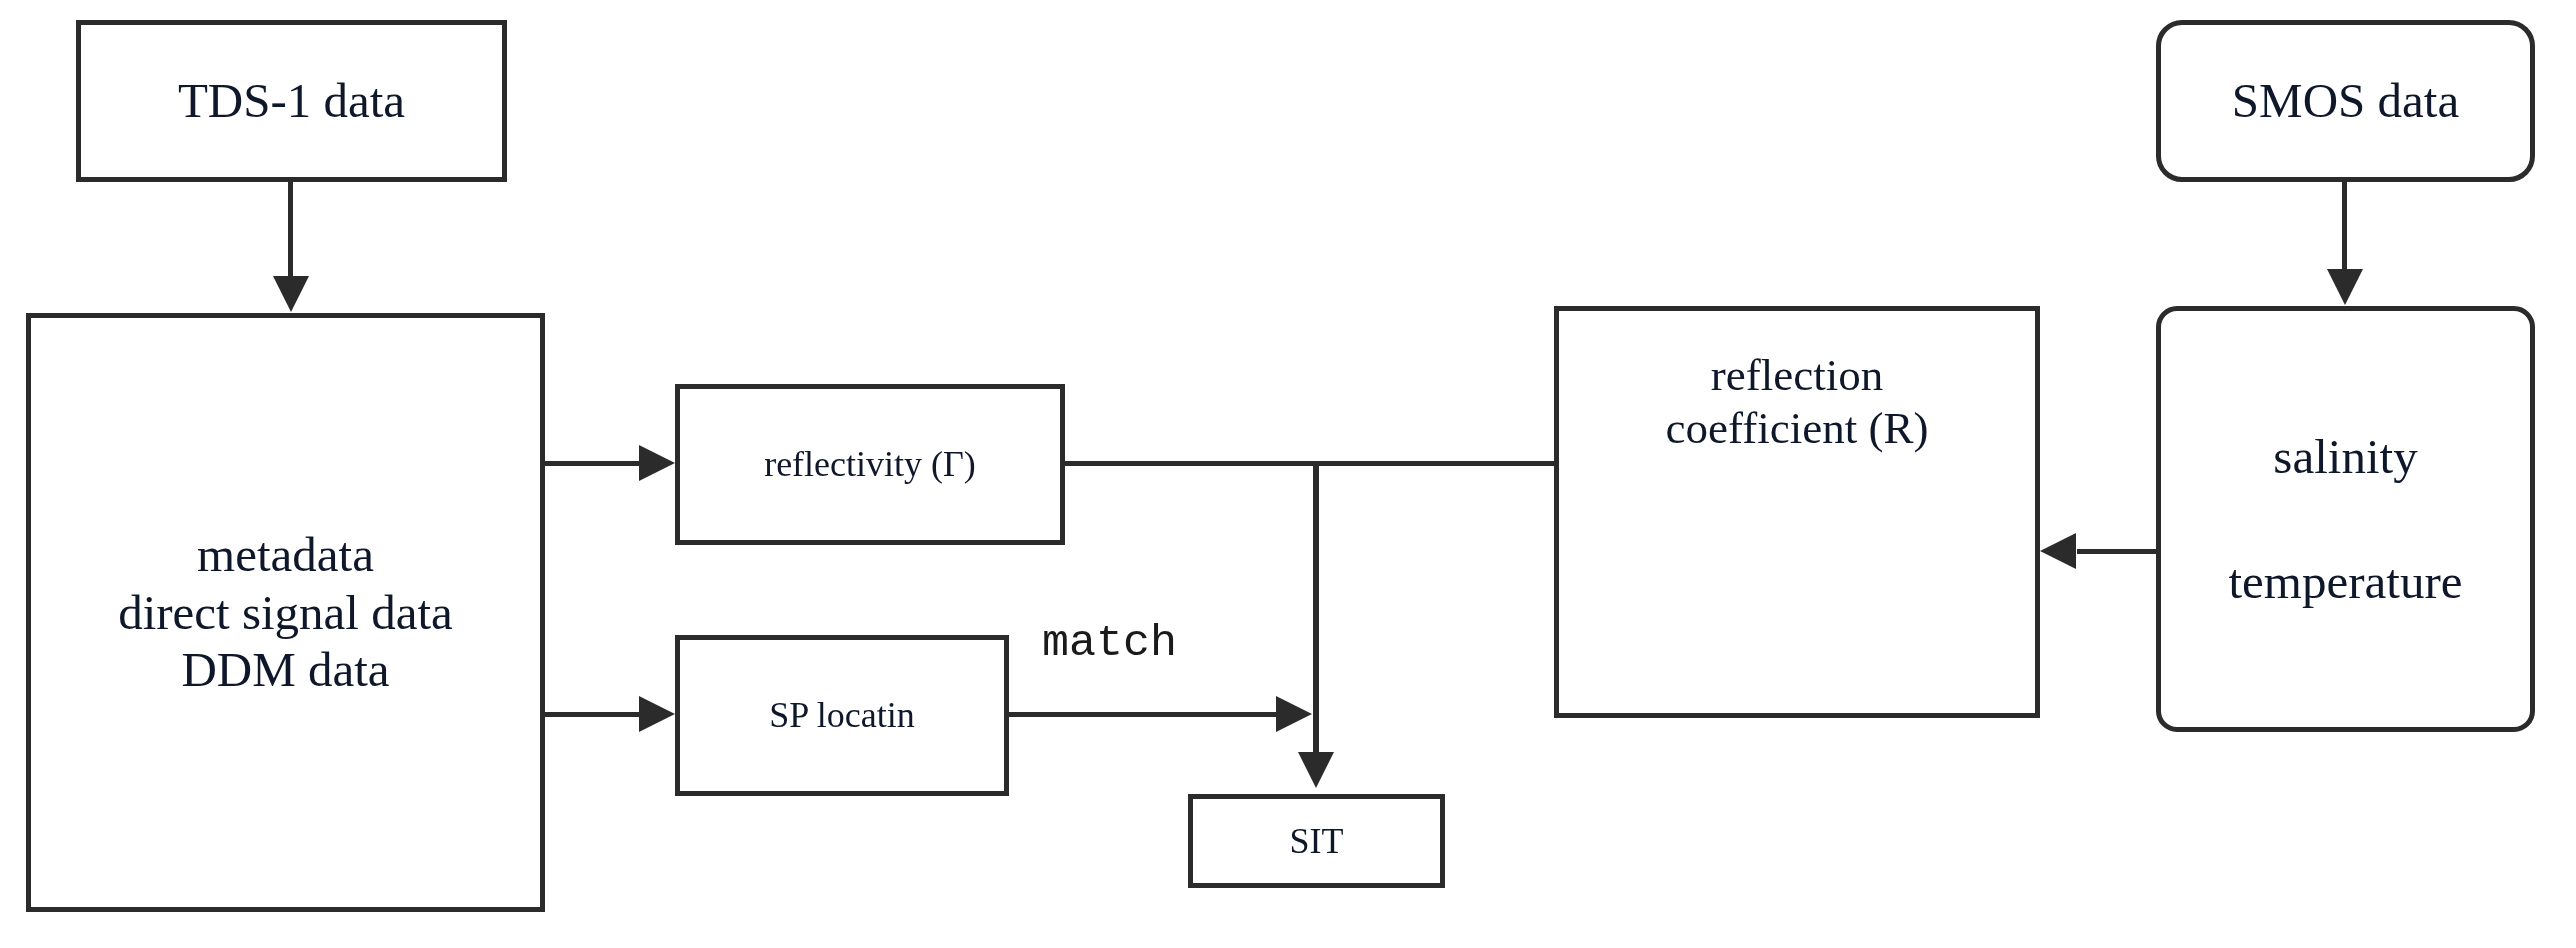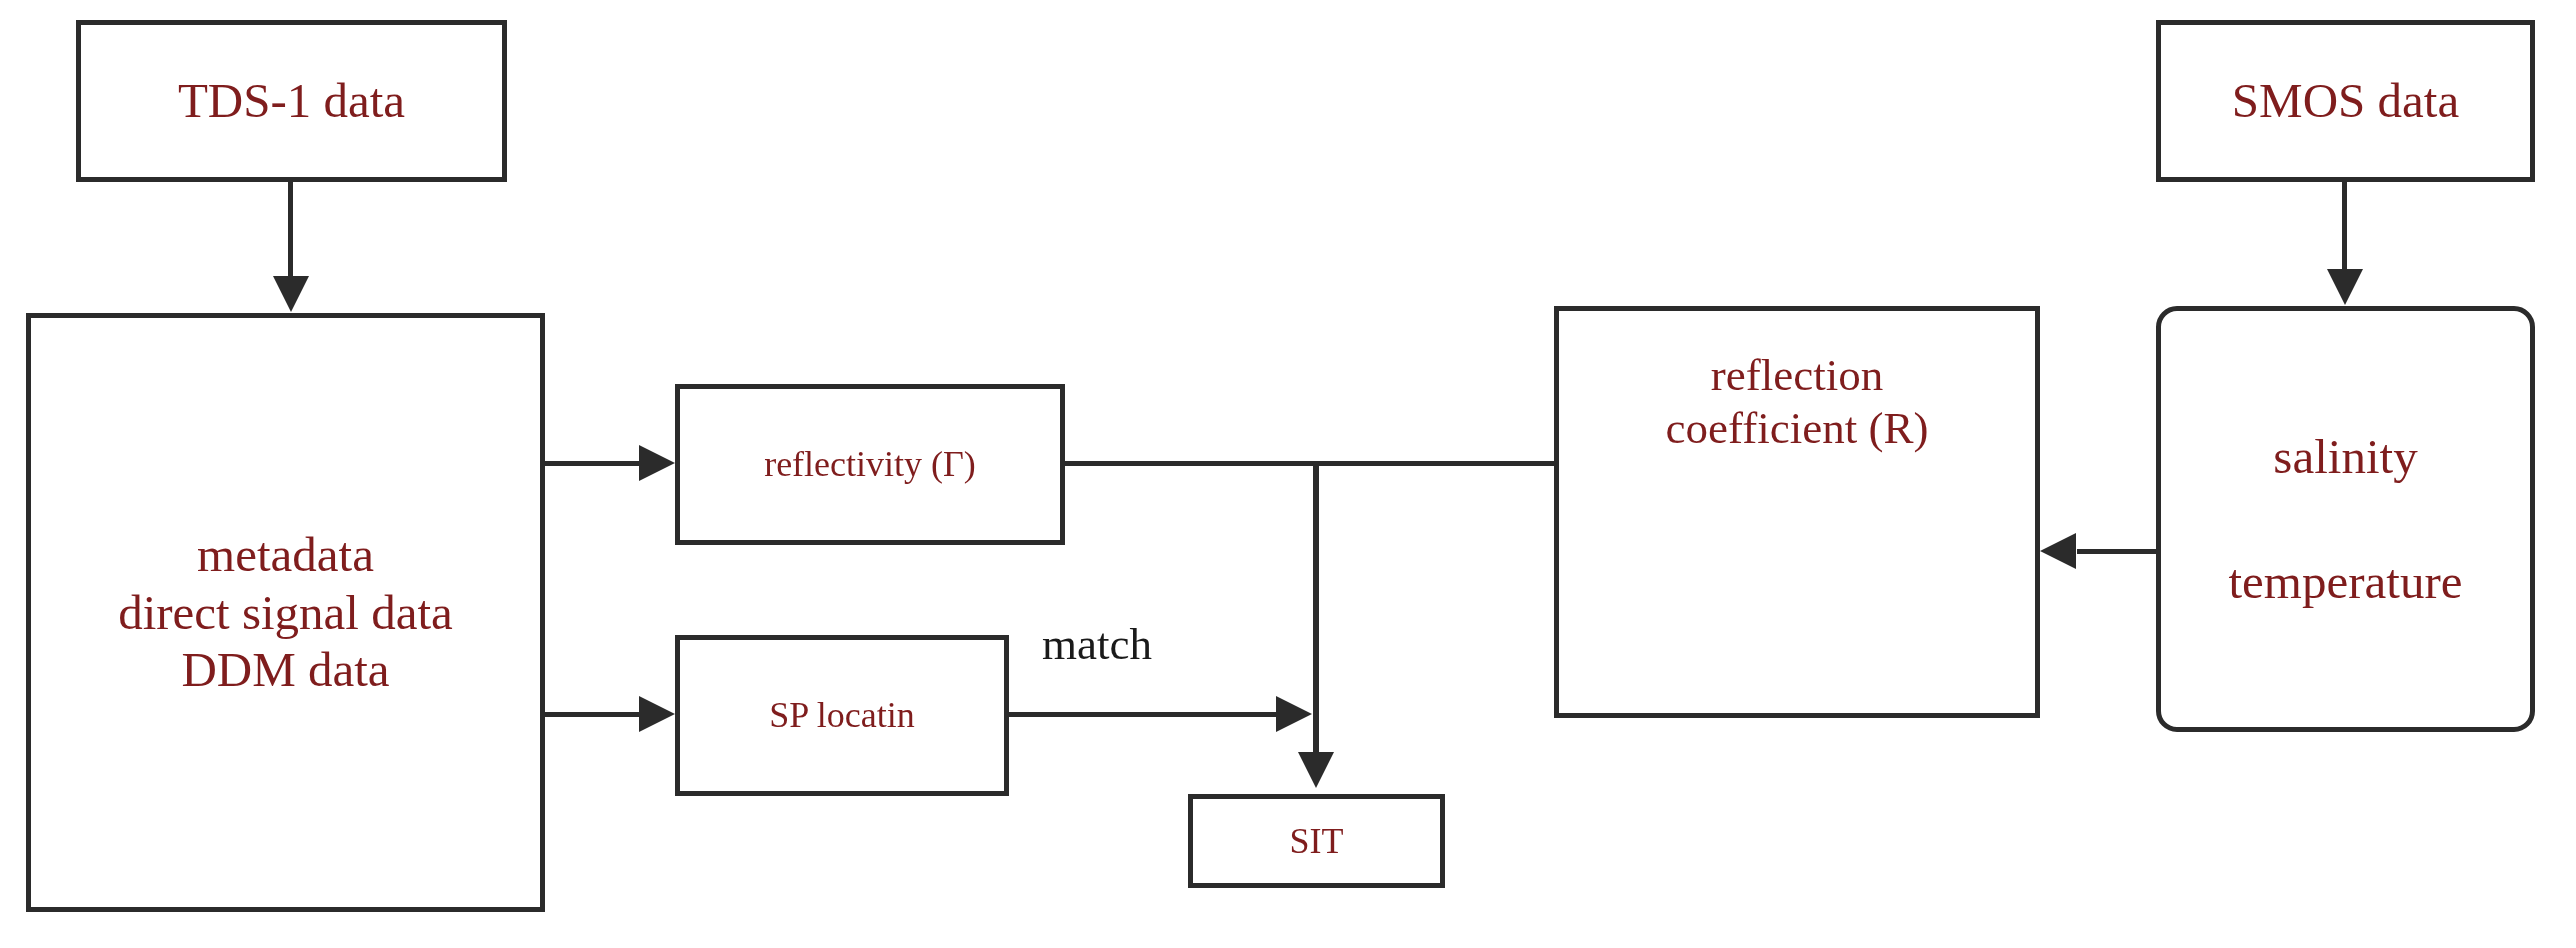--- a/index.html
+++ b/index.html
@@ -17,35 +17,35 @@
   }
   .node {
     position: absolute;
     box-sizing: border-box;
     border: 5.2px solid #2b2b2b;
     background: #ffffff;
     display: flex;
     flex-direction: column;
     align-items: center;
     justify-content: center;
-    color: #7f1d1d;
+    color: #0f172a;
     text-align: center;
     line-height: 1.18;
   }
   .node .line {
     display: block;
     white-space: nowrap;
   }
   .fs-big   { font-size: 49px; }
   .fs-mid   { font-size: 36px; }
   .fs-small { font-size: 45px; }
 
   
   #node-tds1        { left: 76px;   top: 20px;   width: 431px;  height: 162px; }
-  #node-smos        { left: 2156px; top: 20px;   width: 379px;  height: 162px; }
+  #node-smos        { left: 2156px; top: 20px;   width: 379px;  height: 162px; border-radius: 26px; }
   #node-metadata    { left: 26px;   top: 313px;  width: 519px;  height: 599px; justify-content: center; padding: 40px 0; }
   #node-reflectivity{ left: 675px;  top: 384px;  width: 390px;  height: 161px; }
   #node-splocation  { left: 675px;  top: 635px;  width: 334px;  height: 161px; align-items: center; }
   #node-sit         { left: 1188px; top: 794px;  width: 257px;  height: 94px; }
   #node-attenuation { left: 1554px; top: 306px;  width: 486px;  height: 412px; justify-content: space-between; padding: 38px 8.7px; }
   #node-salinity    { left: 2156px; top: 306px;  width: 379px;  height: 426px; justify-content: space-around; padding: 83px 0; border-radius: 21px; }
 
   
   .edge-line {
     position: absolute;
@@ -132,21 +132,21 @@
   <div class="arrow arrow-down" style="left:2327px; top:269px;"></div>
 
   <div class="edge-line edge-h" style="left:545px; top:461px; width:96px;"></div>
   <div class="arrow arrow-right" style="left:639px; top:445px;"></div>
 
   <div class="edge-line edge-h" style="left:545px; top:712px; width:96px;"></div>
   <div class="arrow arrow-right" style="left:639px; top:696px;"></div>
 
   <div class="edge-line edge-h" style="left:1009px; top:712px; width:269px;"></div>
   <div class="arrow arrow-right" style="left:1276px; top:696px;"></div>
-  <div class="edge-label" style="left:1042px; top:618px;">match</div>
+  <div class="edge-label" style="left:1042px; top:618px;font-family:Liberation Mono, monospace;">match</div>
 
   <div class="edge-line edge-h" style="left:1065px; top:461px; width:491px;"></div>
 
   <div class="edge-line edge-v" style="left:1313px; top:461px; width:6px; height:293px;"></div>
   <div class="arrow arrow-down" style="left:1298px; top:752px;"></div>
 
   <div class="edge-line edge-h" style="left:2077px; top:549px; width:80px;"></div>
   <div class="arrow arrow-left" style="left:2040px; top:533px;"></div>
 
 </div>

